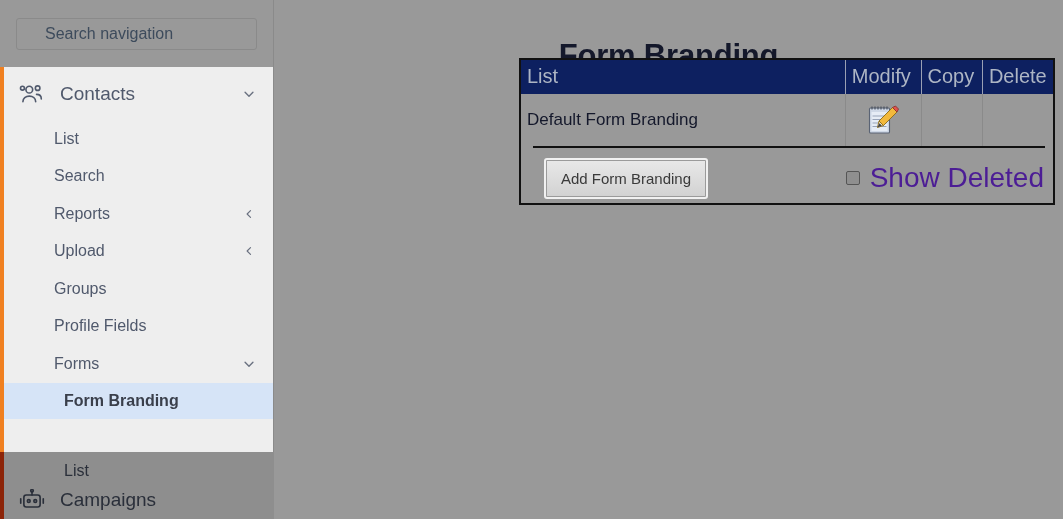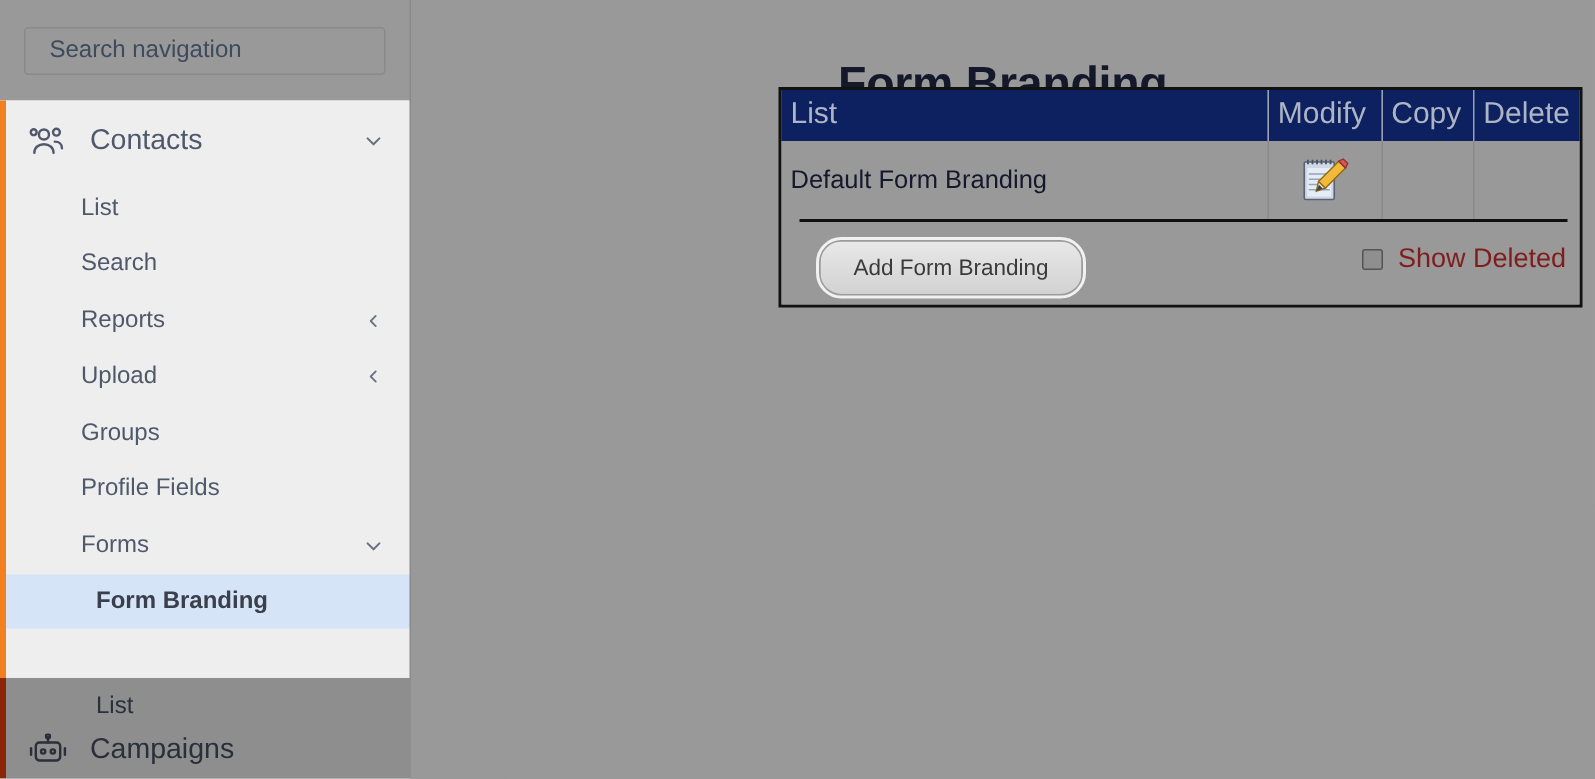--- a/index.html
+++ b/index.html
@@ -34,21 +34,21 @@
   }
   .search-input {
     width: 241px;
     height: 32px;
     background: transparent;
     border: 1px solid #8a8a8a;
     border-radius: 3px;
     font-family: "Liberation Sans", sans-serif;
     font-size: 16px;
     color: #3d4b5c;
-    padding: 0 16px;
+    padding: 0 28px;
     outline: none;
   }
   .search-input::placeholder { color: #3d4b5c; opacity: 1; }
 
   .nav-body {
     position: relative;
     height: 452px;
     background: #eeeeee;
   }
   .accent-bar {
@@ -212,25 +212,25 @@
   }
   .footer-rule {
     position: absolute;
     left: 12px; right: 8px; top: 0;
     height: 2px;
     background: #101010;
   }
   .btn-add {
     position: absolute;
     left: 25px; top: 14px;
-    width: 176px; height: 37px;
+    width: 160px; height: 37px;
     background: linear-gradient(to bottom, #e8e8e8 0%, #d2d2d2 100%);
     border: 1px solid #9b9b9b;
     outline: 2px solid #f1f1f1;
-    border-radius: 15px;
+    border-radius: 1px;
     font-family: "Liberation Sans", sans-serif;
     font-size: 15px;
     color: #3a3a3a;
     cursor: pointer;
   }
   .show-deleted {
     position: absolute;
     right: 9px; top: 16px;
     display: flex;
     align-items: center;
@@ -238,22 +238,22 @@
   }
   .cb {
     width: 14px; height: 14px;
     background: #8f8f8f;
     border: 1px solid #555555;
     border-radius: 2px;
     cursor: pointer;
     display: inline-block;
   }
   .show-deleted-label {
-    font-size: 18px;
-    color: #7f1d1d;
+    font-size: 28px;
+    color: #4c1d95;
   }
 </style>
 </head>
 <body>
 
 <div id="app">
 
   <div class="sidebar">
 
     <div class="sidebar-search-area">

